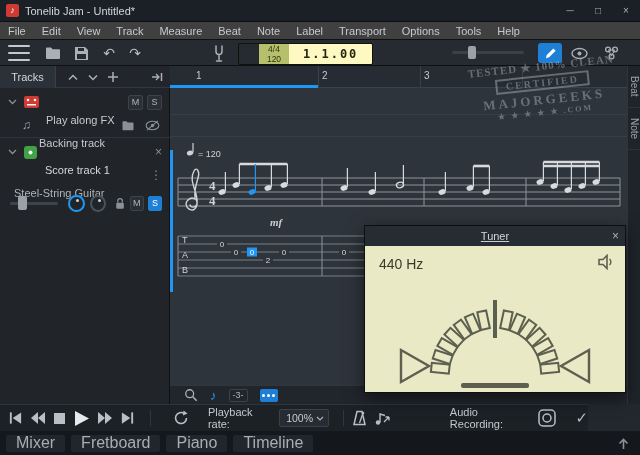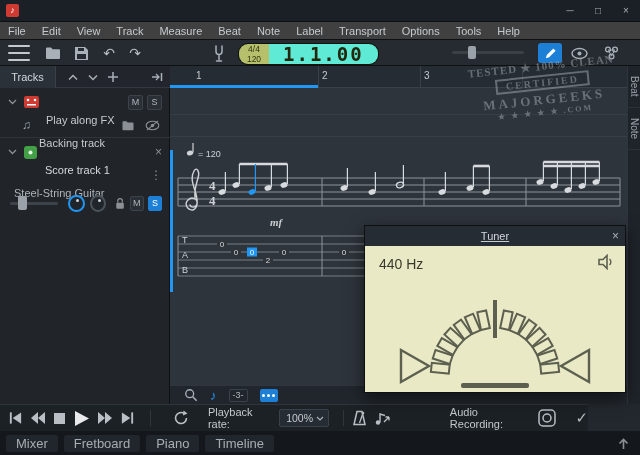--- a/index.html
+++ b/index.html
@@ -16,23 +16,23 @@
   
   .menubar{left:0;top:22px;width:640px;height:18px;background:#404040;display:flex;align-items:center;border-bottom:1px solid #0e1114;box-sizing:border-box;}
   .menu-item{padding:1px 8px;color:#c6cace;}
 
   
   .toolbar{left:0;top:40px;width:640px;height:26px;background:#262b31;border-bottom:1px solid #0e1114;box-sizing:border-box;}
   .hamburger{left:8px;top:5px;width:22px;height:16px;display:flex;flex-direction:column;justify-content:space-between;}
   .hamburger div{height:2px;background:#c3c8cd;border-radius:1px;}
   .tb-icon{top:5px;width:18px;height:16px;display:flex;align-items:center;justify-content:center;}
   .glyph-btn{color:#b9bfc5;font-size:14px;line-height:16px;text-align:center;}
-  .lcd{left:238px;top:3px;height:20px;display:flex;border:1px solid #101307;border-radius:10px;overflow:hidden;}
+  .lcd{left:238px;top:3px;height:20px;display:flex;border:1px solid #101307;border-radius:2px;overflow:hidden;padding-left:20px;}
   .lcd-left{width:30px;background:#b6c06c;color:#30340f;font-size:8.5px;line-height:10px;text-align:center;padding-top:0px;}
-  .lcd-main{background:#5eead4;color:#23270e;font-family:"DejaVu Sans Mono",monospace;font-weight:bold;font-size:19px;line-height:20px;letter-spacing:2px;padding:0 14px;}
+  .lcd-main{background:#fef9c3;color:#23270e;font-family:"DejaVu Sans Mono",monospace;font-weight:bold;font-size:12px;line-height:20px;letter-spacing:2px;padding:0 14px;}
   .tb-slider{left:452px;top:11px;width:72px;height:3px;background:#3a4046;border-radius:2px;}
   .tb-slider .handle{position:absolute;left:16px;top:-5px;width:8px;height:13px;background:#9aa1a8;border-radius:2px;}
   .pencil-btn{left:538px;top:3px;width:24px;height:20px;background:#1e7fd6;border-radius:3px;display:flex;align-items:center;justify-content:center;}
 
   
   .tracks-panel{left:0;top:66px;width:170px;height:338px;background:#212529;border-right:1px solid #0e1114;box-sizing:border-box;}
   .panel-header{left:0;top:0;width:170px;height:22px;background:#22262c;border-bottom:1px solid #32383f;box-sizing:border-box;}
   .tracks-tab{left:0;top:0;width:56px;height:22px;background:#2b3139;color:#d2d6da;text-align:center;line-height:22px;border-right:1px solid #383f47;box-sizing:border-box;}
   .track-row{left:0;width:170px;display:flex;align-items:center;}
   .track-label{color:#c6cace;margin-top:36px;}
@@ -62,21 +62,21 @@
   
   .transport{left:0;top:404px;width:588px;height:27px;background:#1c2126;border-top:1px solid #2f353c;display:flex;align-items:center;box-sizing:border-box;padding-left:8px;}
   .t-icon{display:flex;align-items:center;justify-content:center;margin-right:7px;}
   .t-divider{width:1px;height:16px;background:#30363d;margin:0 8px;}
   .rate-select{width:54px;height:18px;background:#262c33;border:1px solid #3a4149;border-radius:2px;display:flex;align-items:center;padding-left:6px;box-sizing:border-box;font-size:10.5px;color:#c6cace;}
   .rate-select svg{margin-left:auto;margin-right:4px;}
   .t-label{color:#c3c8cd;font-size:11px;}
 
   
   .statusbar{left:0;top:431px;width:640px;height:24px;background:#14181d;display:flex;align-items:center;gap:6px;padding-left:6px;box-sizing:border-box;}
-  .status-btn{height:17px;padding:0 10px;background:#21262c;border-radius:2px;font-size:13px;display:flex;align-items:center;color:#a7adb3;}
+  .status-btn{height:17px;padding:0 10px;background:#21262c;border-radius:2px;font-size:16px;display:flex;align-items:center;color:#a7adb3;}
 
   
   .tuner{left:364px;top:225px;width:262px;height:168px;background:#e9e9c6;border:1px solid #0d0f12;box-shadow:0 5px 16px rgba(0,0,0,.55);z-index:10;box-sizing:border-box;}
   .tuner-titlebar{left:0;top:0;width:260px;height:20px;background:#262c33;display:flex;align-items:center;justify-content:center;position:absolute;text-decoration:underline;}
   .tuner-title{color:#d2d6da;font-size:11px;}
   .tuner-close{position:absolute;right:6px;top:0;color:#aab0b6;font-size:12px;line-height:20px;}
   .tuner-body{position:absolute;left:0;top:20px;width:260px;height:146px;}
   .freq{position:absolute;left:14px;top:10px;font-size:14px;color:#3a3a2c;}
 
   
@@ -87,20 +87,21 @@
   .wm3{font-size:13px;letter-spacing:3px;}
   .wm4{font-size:8px;letter-spacing:2px;}
 </style>
 </head>
 <body>
 
 <div class="window">
 
   <div class="titlebar abs">
     <span class="app-icon">♪</span>
+    <span class="wtitle">Tonelib Jam - Untitled*</span>
     <div class="win-controls">
       <span class="win-btn">─</span>
       <span class="win-btn">□</span>
       <span class="win-btn">×</span>
     </div>
   </div>
 
   <div class="menubar abs" id="menubar">
       <span class="menu-item">File</span>
       <span class="menu-item">Edit</span>

